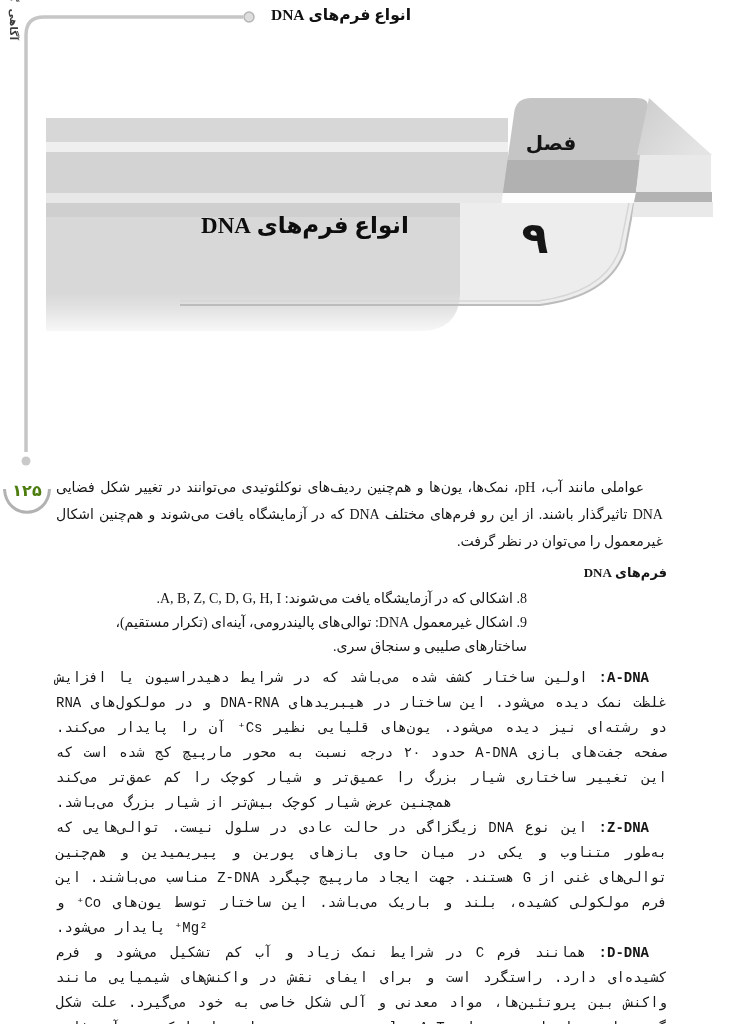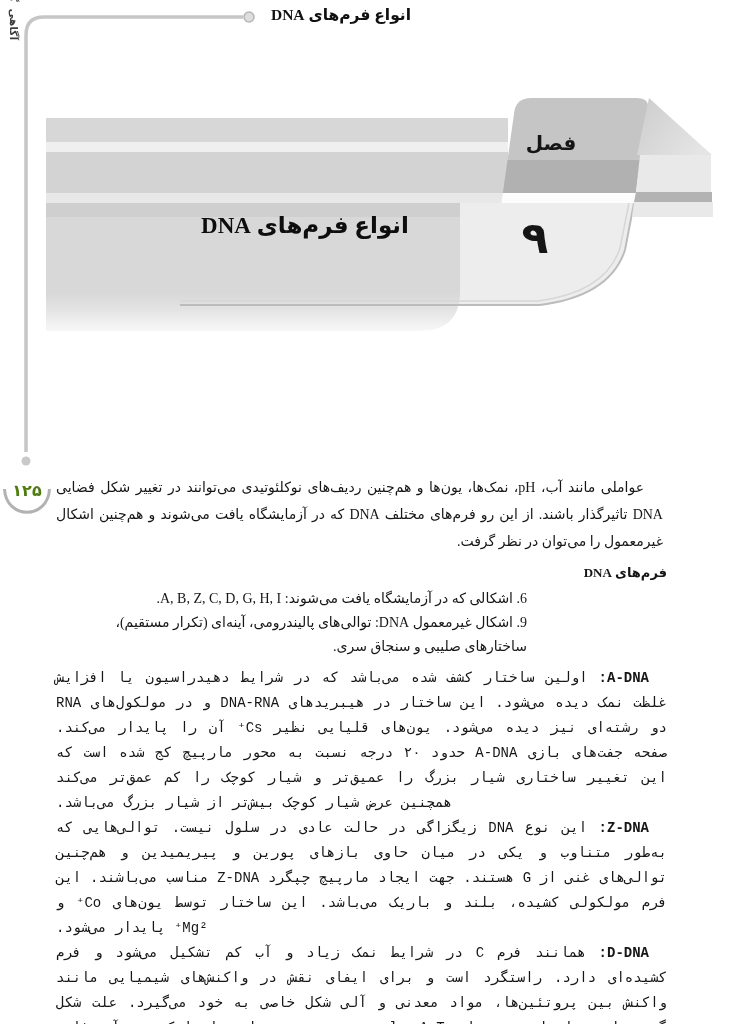--- a/index.html
+++ b/index.html
@@ -102,21 +102,21 @@
   <div class="page-num">۱۲۵</div>
 
   <div class="chapter-label">فصل</div>
   <div class="chapter-num">۹</div>
   <div class="banner-title">انواع فرم‌های DNA</div>
 
   <div class="content">
     <p class="intro">عواملی مانند آب، pH، نمک‌ها، یون‌ها و هم‌چنین ردیف‌های نوکلئوتیدی می‌توانند در تغییر شکل فضایی DNA تاثیرگذار باشند. از این رو فرم‌های مختلف DNA که در آزمایشگاه یافت می‌شوند و هم‌چنین اشکال غیرمعمول را می‌توان در نظر گرفت.</p>
     <div class="section-heading">فرم‌های DNA</div>
     <div class="list-wrap">
-        <div class="list-line">6. اشکالی که در آزمایشگاه یافت می‌شوند: A, B, Z, C, D, G, H, I.</div>
+        <div class="list-line">8. اشکالی که در آزمایشگاه یافت می‌شوند: A, B, Z, C, D, G, H, I.</div>
         <div class="list-line">9. اشکال غیرمعمول DNA: توالی‌های پالیندرومی، آینه‌ای (تکرار مستقیم)، ساختارهای صلیبی و سنجاق سری.</div>
       </div>
     <div>
         <p class="para"><b class="plabel">A-DNA:</b> اولین ساختار کشف شده می‌باشد که در شرایط دهیدراسیون یا افزایش غلظت نمک دیده می‌شود. این ساختار در هیبریدهای DNA-RNA و در مولکول‌های RNA دو رشته‌ای نیز دیده می‌شود. یون‌های قلیایی نظیر Cs⁺ آن را پایدار می‌کند. صفحه جفت‌های بازی A-DNA حدود ۲۰ درجه نسبت به محور مارپیچ کج شده است که این تغییر ساختاری شیار بزرگ را عمیق‌تر و شیار کوچک را کم عمق‌تر می‌کند همچنین عرض شیار کوچک بیش‌تر از شیار بزرگ می‌باشد.</p>
         <p class="para"><b class="plabel">Z-DNA:</b> این نوع DNA زیگزاگی در حالت عادی در سلول نیست. توالی‌هایی که به‌طور متناوب و یکی در میان حاوی بازهای پورین و پیریمیدین و هم‌چنین توالی‌های غنی از G هستند. جهت ایجاد مارپیچ چپگرد Z-DNA مناسب می‌باشند. این فرم مولکولی کشیده، بلند و باریک می‌باشد. این ساختار توسط یون‌های Co⁺ و Mg²⁺ پایدار می‌شود.</p>
         <p class="para"><b class="plabel">D-DNA:</b> همانند فرم C در شرایط نمک زیاد و آب کم تشکیل می‌شود و فرم کشیده‌ای دارد. راستگرد است و برای ایفای نقش در واکنش‌های شیمیایی مانند واکنش بین پروتئین‌ها، مواد معدنی و آلی شکل خاصی به خود می‌گیرد. علت شکل گیری این ساختار ردیف‌های poly A-T بوده و یون‌های پایدارکننده آن فلزی می‌باشند.</p>
       </div>
   </div>
 </div>
 

